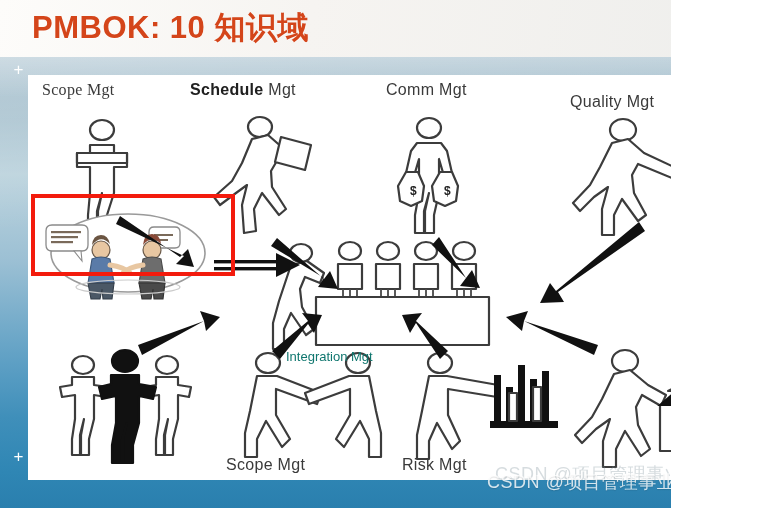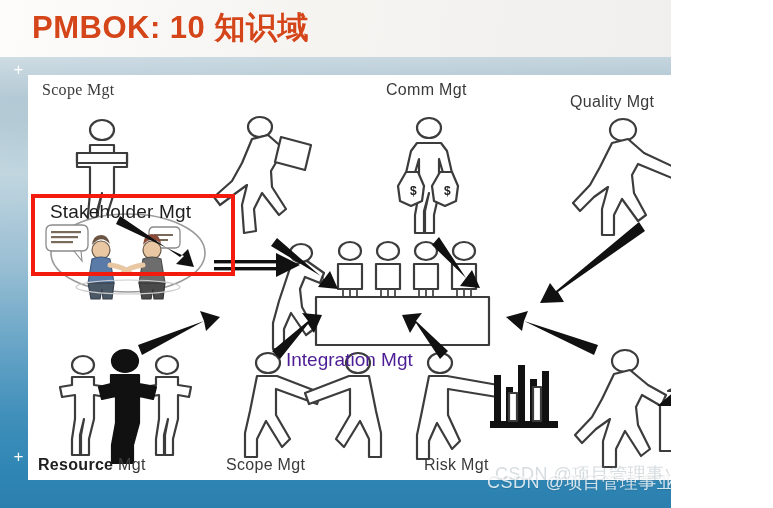--- a/index.html
+++ b/index.html
@@ -95,22 +95,22 @@
   .lbl {
     position: absolute;
     font-size: 16px;
     color: #3a3a3a;
     white-space: nowrap;
     letter-spacing: 0.3px;
   }
   .lbl b { font-weight: bold; color: #202020; }
   .lbl-center {
     position: absolute;
-    font-size: 19px;
-    color: #4c1d95;
+    font-size: 13px;
+    color: #0f766e;
     white-space: nowrap;
   }
   .lbl-stake {
     position: absolute;
     font-size: 19px;
     color: #1d1d1d;
     white-space: nowrap;
     letter-spacing: 0.2px;
   }
   
@@ -374,31 +374,30 @@
 
           <path d="M244 276 L280 246 L274 238 L294 240 L286 258 L280 249 L252 284 Z"></path>
 
           <path d="M420 276 L388 246 L394 238 L374 240 L382 258 L388 248 L412 284 Z"></path>
 
           <path d="M570 270 L496 246 L500 236 L478 242 L494 256 L496 246 L566 280 Z"></path>
         </g>
       </svg>
 
       <div class="lbl" style="left:14px;  top:6px;font-family:Liberation Serif, serif;">Scope Mgt</div>
+      <div class="lbl" style="left:162px; top:6px;"><b>Schedule</b><span> Mgt</span></div>
       <div class="lbl" style="left:358px; top:6px;">Comm Mgt</div>
       <div class="lbl" style="left:542px; top:18px;">Quality Mgt</div>
 
       <div class="lbl-center" style="left:258px; top:274px;">Integration Mgt</div>
 
-      <div class="lbl" style="left:10px;  top:381px;"><b>Resource</b><span> Mgt</span></div>
       <div class="lbl" style="left:198px; top:381px;">Scope Mgt</div>
-      <div class="lbl" style="left:374px; top:381px;margin-left:22px;">Risk Mgt</div>
+      <div class="lbl" style="left:374px; top:381px;">Risk Mgt</div>
 
       <div class="stake-box"></div>
-      <div class="lbl-stake" style="left:22px; top:126px;">Stakeholder Mgt</div>
 
     </div>
   </div>
 
   <div class="wm-shadow">CSDN @项目管理事业的爱好者</div>
   <div class="watermark">CSDN @项目管理事业的爱好者</div>
 
 </div>
 
 </body></html>

